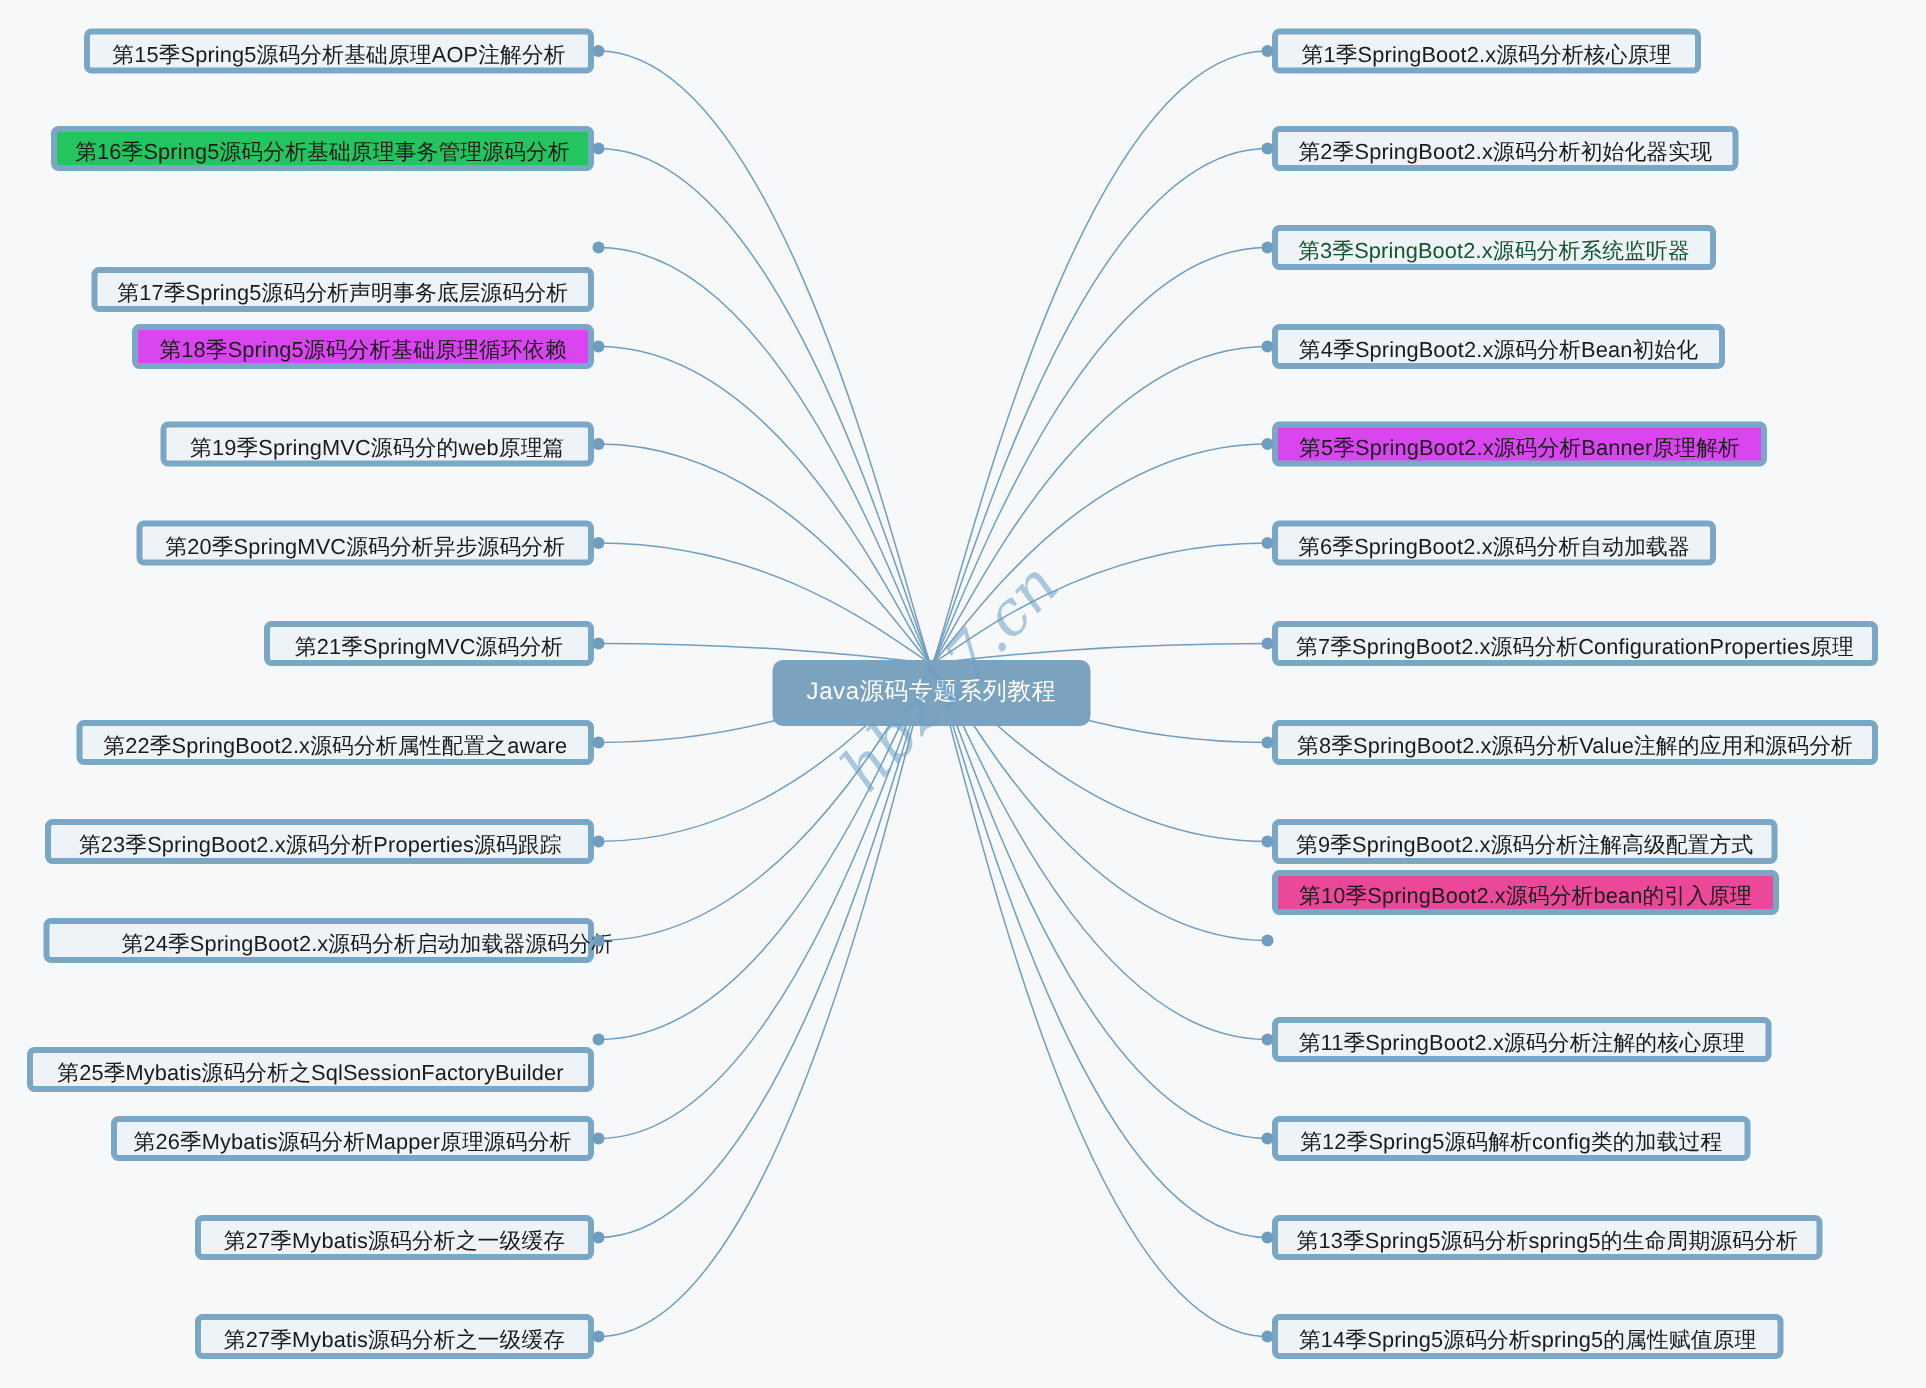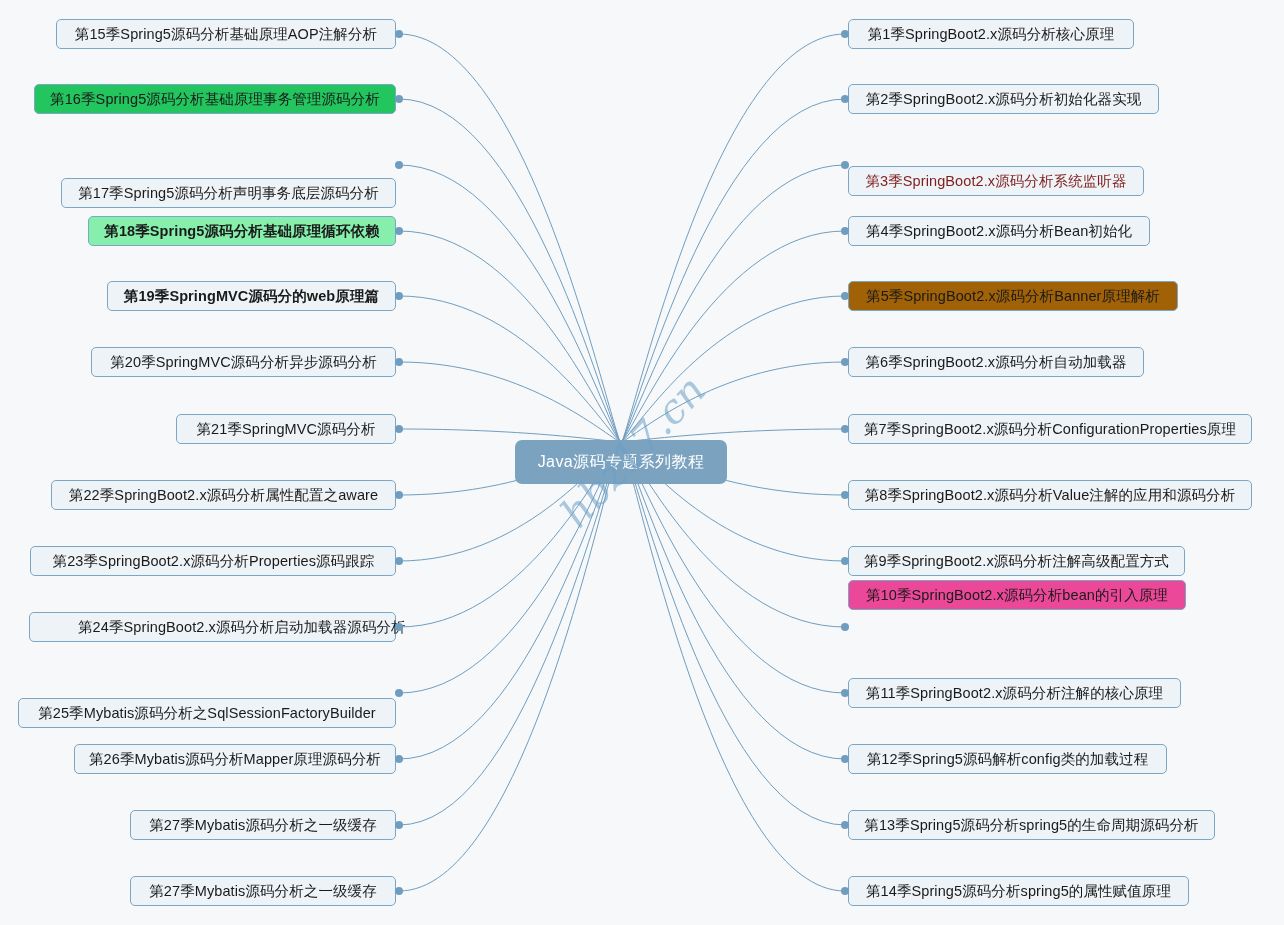--- a/index.html
+++ b/index.html
@@ -26,21 +26,21 @@
     top: 0;
     width: 1284px;
     height: 925px;
     pointer-events: none;
   }
   .node {
     position: absolute;
     box-sizing: border-box;
     height: 30px;
     line-height: 28px;
-    border: 1px solid #15803d;
+    border: 4px solid #15803d;
     border-radius: 5px;
     background: #eef3f7;
     color: #1a1a1a;
     font-size: 14.5px;
     white-space: nowrap;
     padding: 0 11px;
     text-align: center;
     letter-spacing: 0.1px;
   }
   .node.left {
@@ -125,23 +125,23 @@
       <path d="M845,891 C722.35,891 644.3,513.84 622,442" fill="none" stroke="#6f9dc0" stroke-width="1"></path>
     </svg>
 
   <div id="nodes-left">
       <div class="node left" style="width: 340px; top: 19px; left: 56px; background: rgb(238, 243, 247); border-color: rgb(123, 167, 199); color: rgb(26, 26, 26);">第15季Spring5源码分析基础原理AOP注解分析</div>
       <div class="bullet" style="background: rgb(111, 157, 192); top: 30px; left: 395px;"></div>
       <div class="node left" style="width: 362px; top: 84px; left: 34px; background: #22c55e; border-color: rgb(123, 167, 199); color: rgb(26, 26, 26);">第16季Spring5源码分析基础原理事务管理源码分析</div>
       <div class="bullet" style="background: rgb(111, 157, 192); top: 95px; left: 395px;"></div>
       <div class="node left" style="width: 335px; top: 150px; left: 61px; background: rgb(238, 243, 247); border-color: rgb(123, 167, 199); color: rgb(26, 26, 26); margin-top: 28px;">第17季Spring5源码分析声明事务底层源码分析</div>
       <div class="bullet" style="background: rgb(111, 157, 192); top: 161px; left: 395px;"></div>
-      <div class="node left" style="width: 308px; top: 216px; left: 88px; background: #86efac; border-color: rgb(123, 167, 199); color: rgb(26, 26, 26); font-weight: bold;">第18季Spring5源码分析基础原理循环依赖</div>
+      <div class="node left" style="width: 308px; top: 216px; left: 88px; background: #d946ef; border-color: rgb(123, 167, 199); color: rgb(26, 26, 26);">第18季Spring5源码分析基础原理循环依赖</div>
       <div class="bullet" style="background: rgb(111, 157, 192); top: 227px; left: 395px;"></div>
-      <div class="node left" style="width: 289px; top: 281px; left: 107px; background: rgb(238, 243, 247); border-color: rgb(123, 167, 199); color: rgb(26, 26, 26); font-weight: bold;">第19季SpringMVC源码分的web原理篇</div>
+      <div class="node left" style="width: 289px; top: 281px; left: 107px; background: rgb(238, 243, 247); border-color: rgb(123, 167, 199); color: rgb(26, 26, 26);">第19季SpringMVC源码分的web原理篇</div>
       <div class="bullet" style="background: rgb(111, 157, 192); top: 292px; left: 395px;"></div>
       <div class="node left" style="width: 305px; top: 347px; left: 91px; background: rgb(238, 243, 247); border-color: rgb(123, 167, 199); color: rgb(26, 26, 26);">第20季SpringMVC源码分析异步源码分析</div>
       <div class="bullet" style="background: rgb(111, 157, 192); top: 358px; left: 395px;"></div>
       <div class="node left" style="width: 220px; top: 414px; left: 176px; background: rgb(238, 243, 247); border-color: rgb(123, 167, 199); color: rgb(26, 26, 26);">第21季SpringMVC源码分析</div>
       <div class="bullet" style="background: rgb(111, 157, 192); top: 425px; left: 395px;"></div>
       <div class="node left" style="width: 345px; top: 480px; left: 51px; background: rgb(238, 243, 247); border-color: rgb(123, 167, 199); color: rgb(26, 26, 26);">第22季SpringBoot2.x源码分析属性配置之aware</div>
       <div class="bullet" style="background: rgb(111, 157, 192); top: 491px; left: 395px;"></div>
       <div class="node left" style="width: 366px; top: 546px; left: 30px; background: rgb(238, 243, 247); border-color: rgb(123, 167, 199); color: rgb(26, 26, 26); padding-left: 12px;">第23季SpringBoot2.x源码分析Properties源码跟踪</div>
       <div class="bullet" style="background: rgb(111, 157, 192); top: 557px; left: 395px;"></div>
       <div class="node left" style="width: 367px; top: 612px; left: 29px; background: rgb(238, 243, 247); border-color: rgb(123, 167, 199); color: rgb(26, 26, 26); padding-left: 48px;">第24季SpringBoot2.x源码分析启动加载器源码分析</div>
@@ -153,25 +153,25 @@
       <div class="node left" style="width: 266px; top: 810px; left: 130px; background: rgb(238, 243, 247); border-color: rgb(123, 167, 199); color: rgb(26, 26, 26);">第27季Mybatis源码分析之一级缓存</div>
       <div class="bullet" style="background: rgb(111, 157, 192); top: 821px; left: 395px;"></div>
       <div class="node left" style="width: 266px; top: 876px; left: 130px; background: rgb(238, 243, 247); border-color: rgb(123, 167, 199); color: rgb(26, 26, 26);">第27季Mybatis源码分析之一级缓存</div>
       <div class="bullet" style="background: rgb(111, 157, 192); top: 887px; left: 395px;"></div>
     </div>
   <div id="nodes-right">
       <div class="node right" style="width: 286px; top: 19px; left: 848px; background: rgb(238, 243, 247); border-color: rgb(123, 167, 199); color: rgb(26, 26, 26);">第1季SpringBoot2.x源码分析核心原理</div>
       <div class="bullet" style="background: rgb(111, 157, 192); top: 30px; left: 841px;"></div>
       <div class="node right" style="width: 311px; top: 84px; left: 848px; background: rgb(238, 243, 247); border-color: rgb(123, 167, 199); color: rgb(26, 26, 26);">第2季SpringBoot2.x源码分析初始化器实现</div>
       <div class="bullet" style="background: rgb(111, 157, 192); top: 95px; left: 841px;"></div>
-      <div class="node right" style="width: 296px; top: 150px; left: 848px; background: rgb(238, 243, 247); border-color: rgb(123, 167, 199); color: #7f1d1d; margin-top: 16px;">第3季SpringBoot2.x源码分析系统监听器</div>
+      <div class="node right" style="width: 296px; top: 150px; left: 848px; background: rgb(238, 243, 247); border-color: rgb(123, 167, 199); color: #14532d;">第3季SpringBoot2.x源码分析系统监听器</div>
       <div class="bullet" style="background: rgb(111, 157, 192); top: 161px; left: 841px;"></div>
       <div class="node right" style="width: 302px; top: 216px; left: 848px; background: rgb(238, 243, 247); border-color: rgb(123, 167, 199); color: rgb(26, 26, 26);">第4季SpringBoot2.x源码分析Bean初始化</div>
       <div class="bullet" style="background: rgb(111, 157, 192); top: 227px; left: 841px;"></div>
-      <div class="node right" style="width: 330px; top: 281px; left: 848px; background: #a16207; border-color: rgb(123, 167, 199); color: rgb(26, 26, 26);">第5季SpringBoot2.x源码分析Banner原理解析</div>
+      <div class="node right" style="width: 330px; top: 281px; left: 848px; background: #d946ef; border-color: rgb(123, 167, 199); color: rgb(26, 26, 26);">第5季SpringBoot2.x源码分析Banner原理解析</div>
       <div class="bullet" style="background: rgb(111, 157, 192); top: 292px; left: 841px;"></div>
       <div class="node right" style="width: 296px; top: 347px; left: 848px; background: rgb(238, 243, 247); border-color: rgb(123, 167, 199); color: rgb(26, 26, 26);">第6季SpringBoot2.x源码分析自动加载器</div>
       <div class="bullet" style="background: rgb(111, 157, 192); top: 358px; left: 841px;"></div>
       <div class="node right" style="width: 404px; top: 414px; left: 848px; background: rgb(238, 243, 247); border-color: rgb(123, 167, 199); color: rgb(26, 26, 26);">第7季SpringBoot2.x源码分析ConfigurationProperties原理</div>
       <div class="bullet" style="background: rgb(111, 157, 192); top: 425px; left: 841px;"></div>
       <div class="node right" style="width: 404px; top: 480px; left: 848px; background: rgb(238, 243, 247); border-color: rgb(123, 167, 199); color: rgb(26, 26, 26);">第8季SpringBoot2.x源码分析Value注解的应用和源码分析</div>
       <div class="bullet" style="background: rgb(111, 157, 192); top: 491px; left: 841px;"></div>
       <div class="node right" style="width: 337px; top: 546px; left: 848px; background: rgb(238, 243, 247); border-color: rgb(123, 167, 199); color: rgb(26, 26, 26);">第9季SpringBoot2.x源码分析注解高级配置方式</div>
       <div class="bullet" style="background: rgb(111, 157, 192); top: 557px; left: 841px;"></div>
       <div class="node right" style="width: 338px; top: 580px; left: 848px; background: #ec4899; border-color: rgb(123, 167, 199); color: rgb(26, 26, 26);">第10季SpringBoot2.x源码分析bean的引入原理</div>

